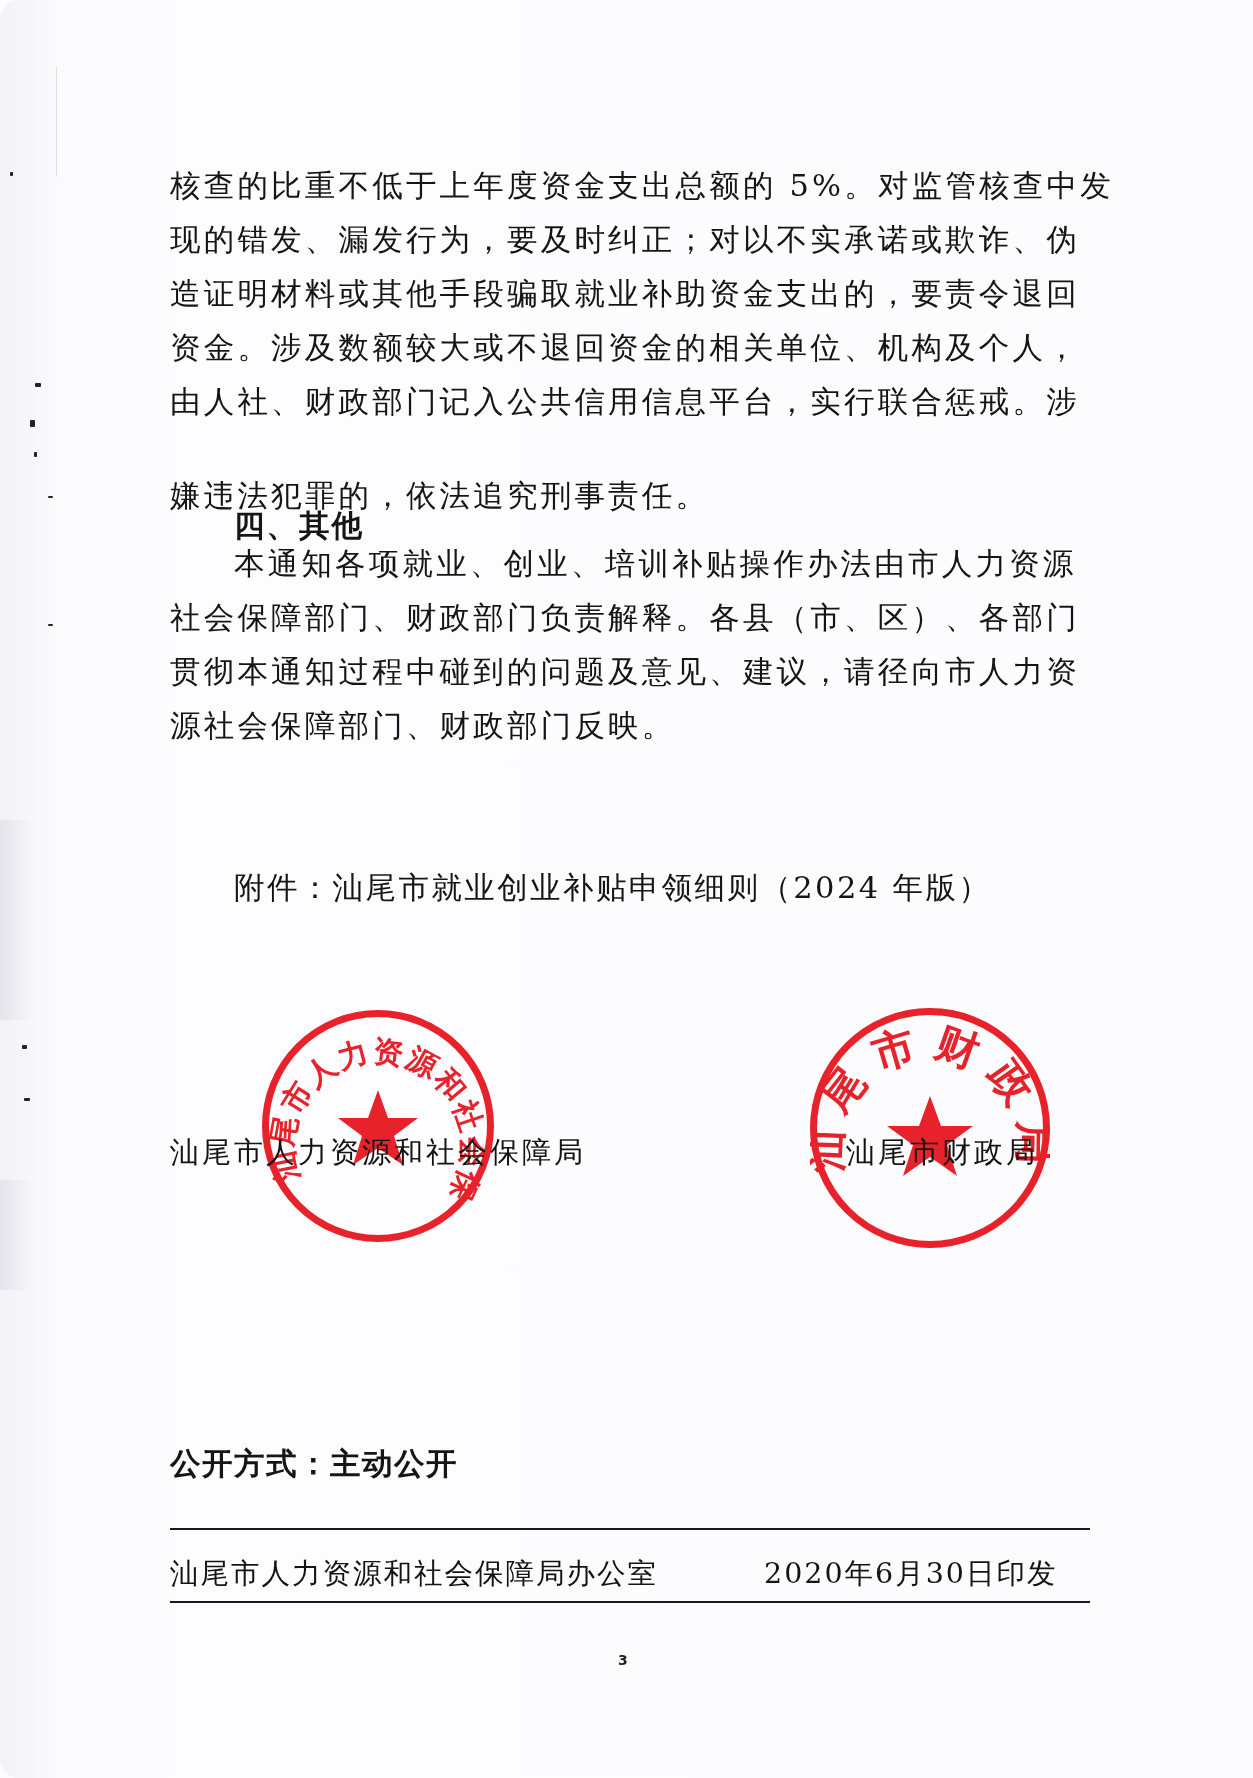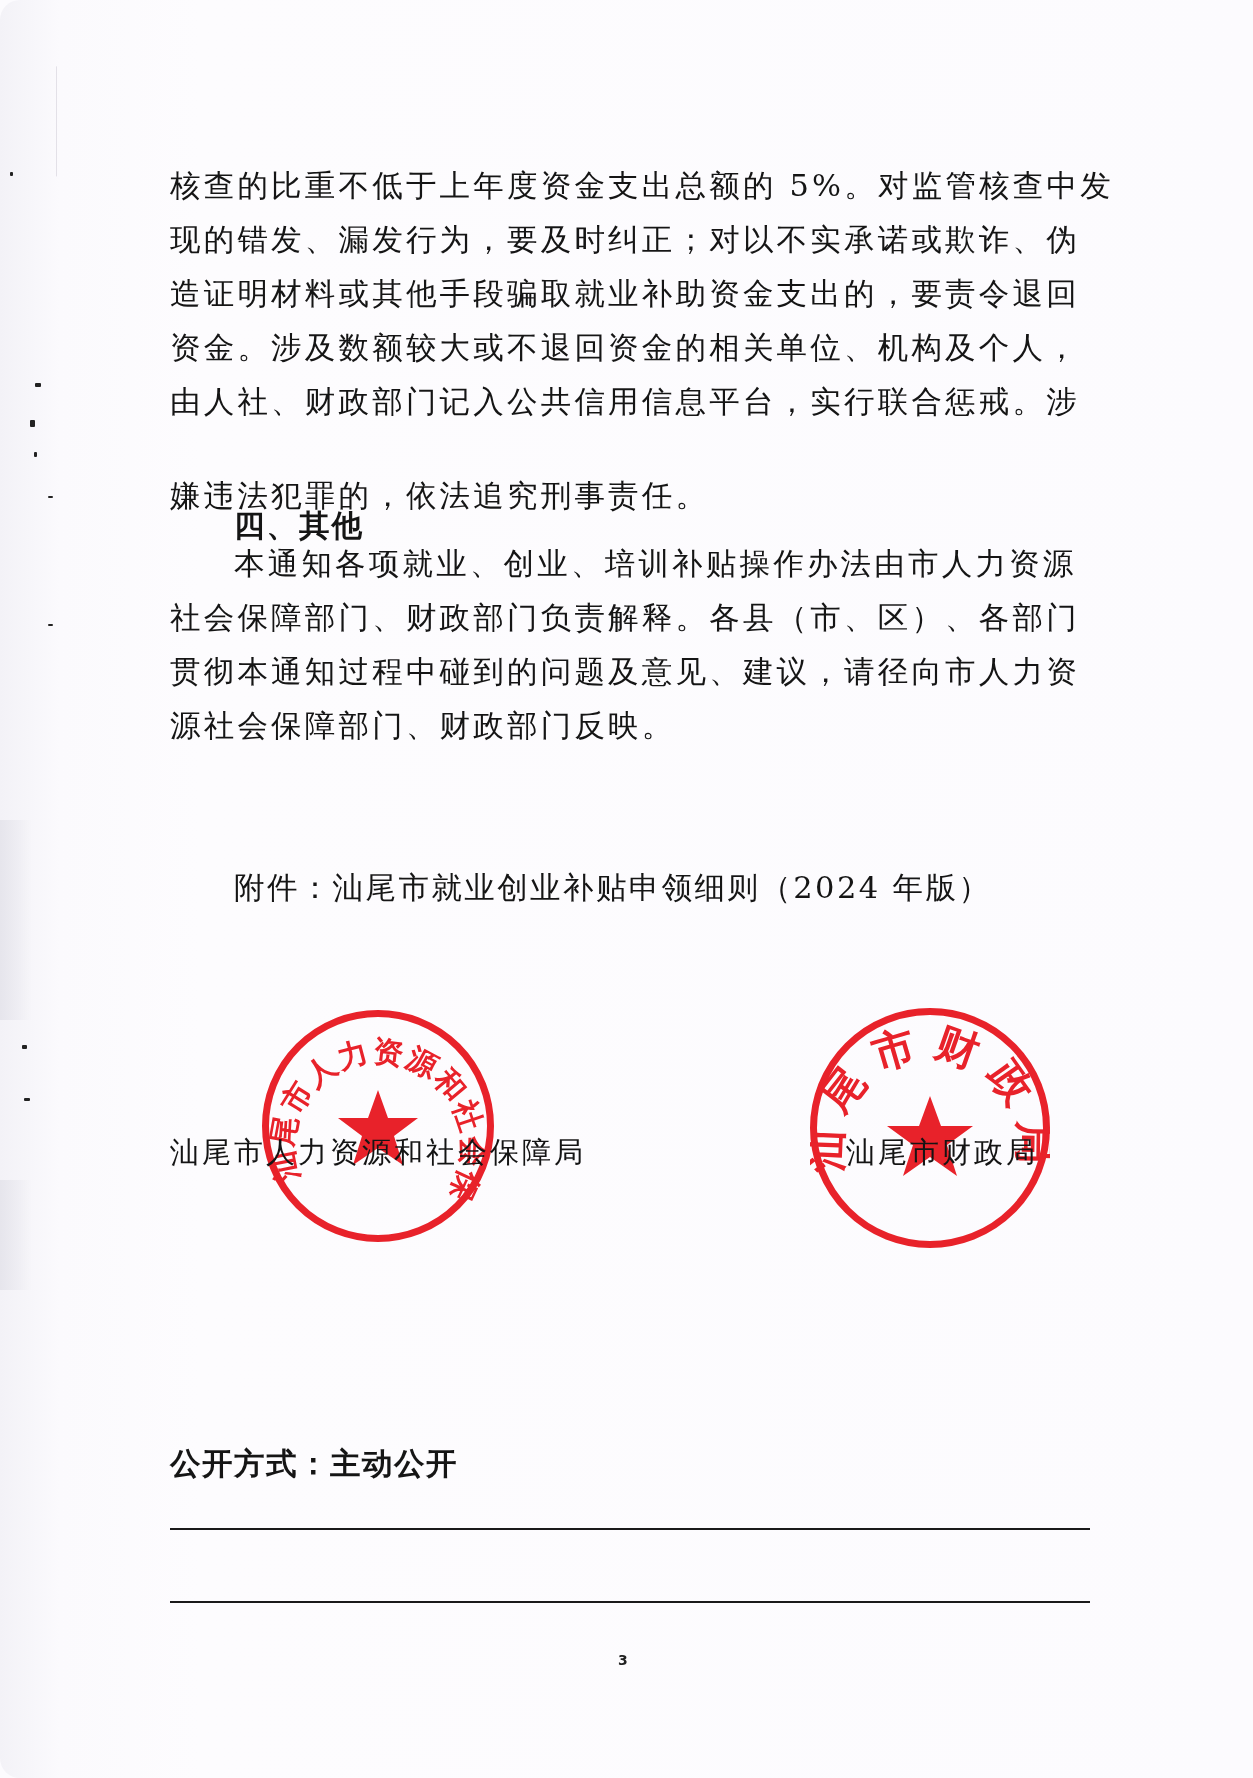--- a/index.html
+++ b/index.html
@@ -184,17 +184,19 @@
 
   <div class="signature" style="left:170px;top:1132px;">汕尾市人力资源和社会保障局</div>
   <div class="signature" style="left:846px;top:1132px;">汕尾市财政局</div>
 
   <div class="text-block" style="top:1444px;">
     <div class="line heading" style="top:0px;letter-spacing:1.5px;font-family:Liberation Serif, serif;">公开方式：主动公开</div>
   </div>
 
   <div class="rule" style="top:1528px;"></div>
 
+  <div class="signature" style="left:170px;top:1554px;font-size:28.5px;letter-spacing:2px;">汕尾市人力资源和社会保障局办公室</div>
+  <div class="signature" style="left:764px;top:1554px;font-size:28.5px;letter-spacing:2px;">2020年6月30日印发</div>
 
   <div class="rule" style="top:1601px;"></div>
 
   <div class="page-number">3</div>
 </div>
 
 </body></html>

